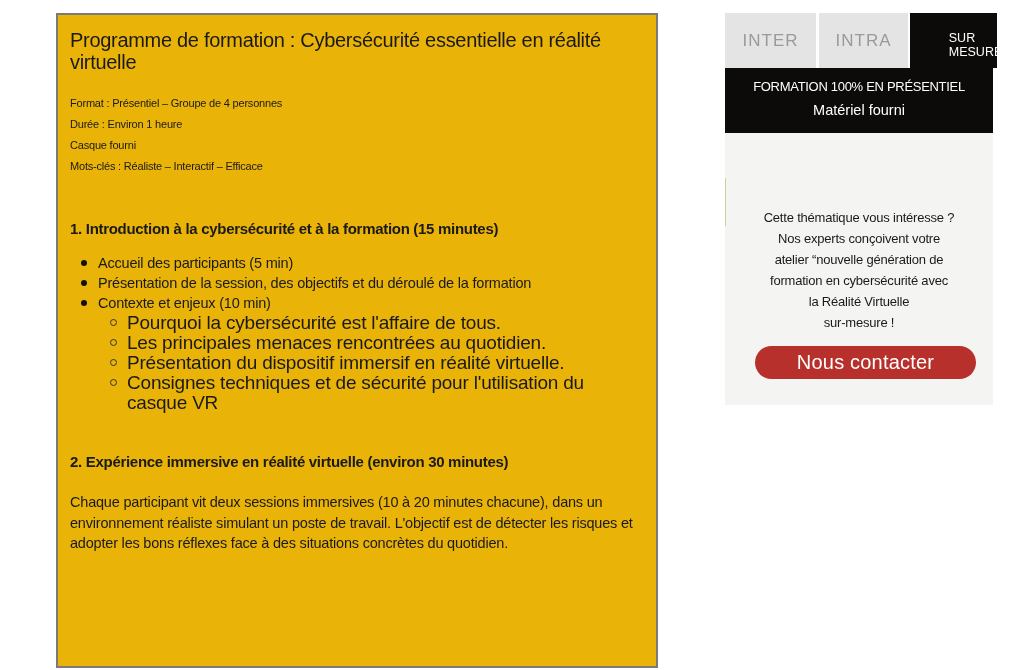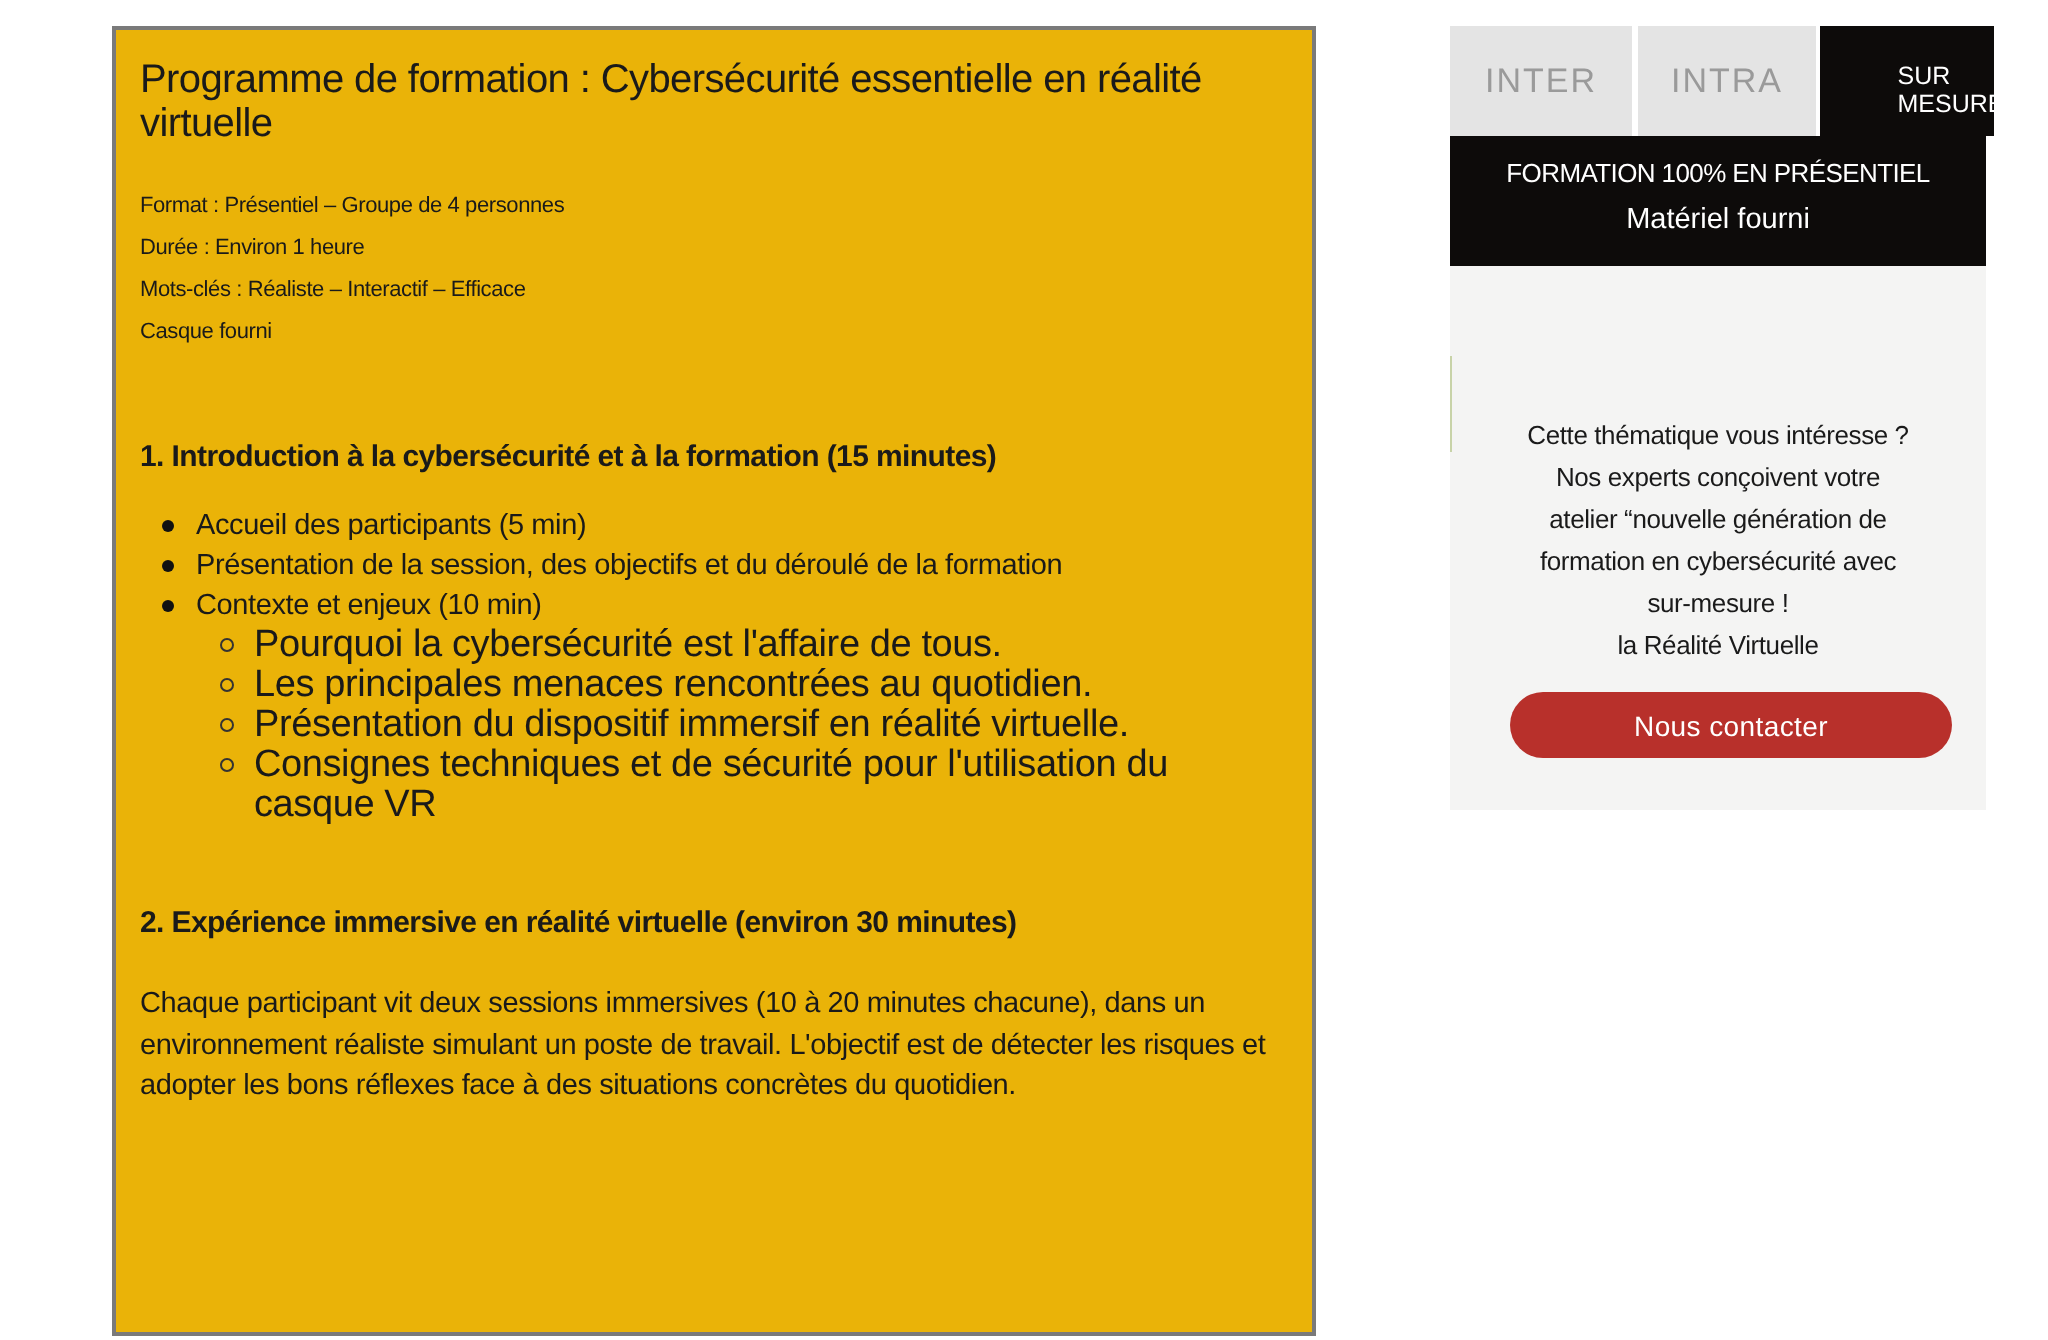--- a/index.html
+++ b/index.html
@@ -40,35 +40,35 @@
     .banner-line1 { font-size: 13px; letter-spacing: -0.3px; line-height: 16px; }
     .banner-line2 { font-size: 14.5px; margin-top: 6px; line-height: 18px; }
     .cta-panel { background: #f4f4f3; height: 272px; position: relative; }
     .accent-line { position: absolute; left: 0; top: 45px; width: 1px; height: 48px; background: #c8d3a8; }
     .cta-text {
       position: absolute; left: 0; right: 0; top: 56px; text-align: center; font-size: 13px; line-height: 21px;
       letter-spacing: -0.2px; color: #1a1a1a; margin-top: 18px;
     }
     .cta-button {
       position: absolute; left: 30px; top: 213px; width: 221px; height: 33px; border-radius: 17px;
-      background: #b8302b; color: #fff; font-size: 14px; display: flex; align-items: center; justify-content: center;
+      background: #b8302b; color: #fff; font-size: 20px; display: flex; align-items: center; justify-content: center;
       border: none; cursor: pointer; letter-spacing: 0.2px;
     }
   </style>
 </head>
 <body>
 
 <div class="doc-box">
   <div class="doc-inner">
     <h1 class="doc-title">Programme de formation : Cybersécurité essentielle en réalité virtuelle</h1>
     <div>
       <div class="meta-line">Format : Présentiel – Groupe de 4 personnes</div>
       <div class="meta-line">Durée : Environ 1 heure</div>
+      <div class="meta-line">Casque fourni</div>
       <div class="meta-line">Mots-clés : Réaliste – Interactif – Efficace</div>
-      <div class="meta-line">Casque fourni</div>
     </div>
 
     <h2 class="section-heading h1">1. Introduction à la cybersécurité et à la formation (15 minutes)</h2>
     <ul class="bullets">
       <li><span class="dot"></span><span>Accueil des participants (5 min)</span></li>
       <li><span class="dot"></span><span>Présentation de la session, des objectifs et du déroulé de la formation</span></li>
       <li><span class="dot"></span><span>Contexte et enjeux (10 min)</span>
         <ul class="sub">
           <li><span class="circ"></span><span>Pourquoi la cybersécurité est l'affaire de tous.</span></li>
           <li><span class="circ"></span><span>Les principales menaces rencontrées au quotidien.</span></li>
@@ -93,18 +93,18 @@
     <div class="banner-line1">FORMATION 100% EN PRÉSENTIEL</div>
     <div class="banner-line2">Matériel fourni</div>
   </div>
   <div class="cta-panel">
     <div class="accent-line"></div>
     <div class="cta-text">
       <div>Cette thématique vous intéresse ?</div>
       <div>Nos experts conçoivent votre</div>
       <div>atelier “nouvelle génération de</div>
       <div>formation en cybersécurité avec</div>
+      <div>la Réalité Virtuelle</div>
       <div>sur-mesure !</div>
-      <div>la Réalité Virtuelle</div>
     </div>
     <button class="cta-button">Nous contacter</button>
   </div>
 </div>
 
 </body></html>

